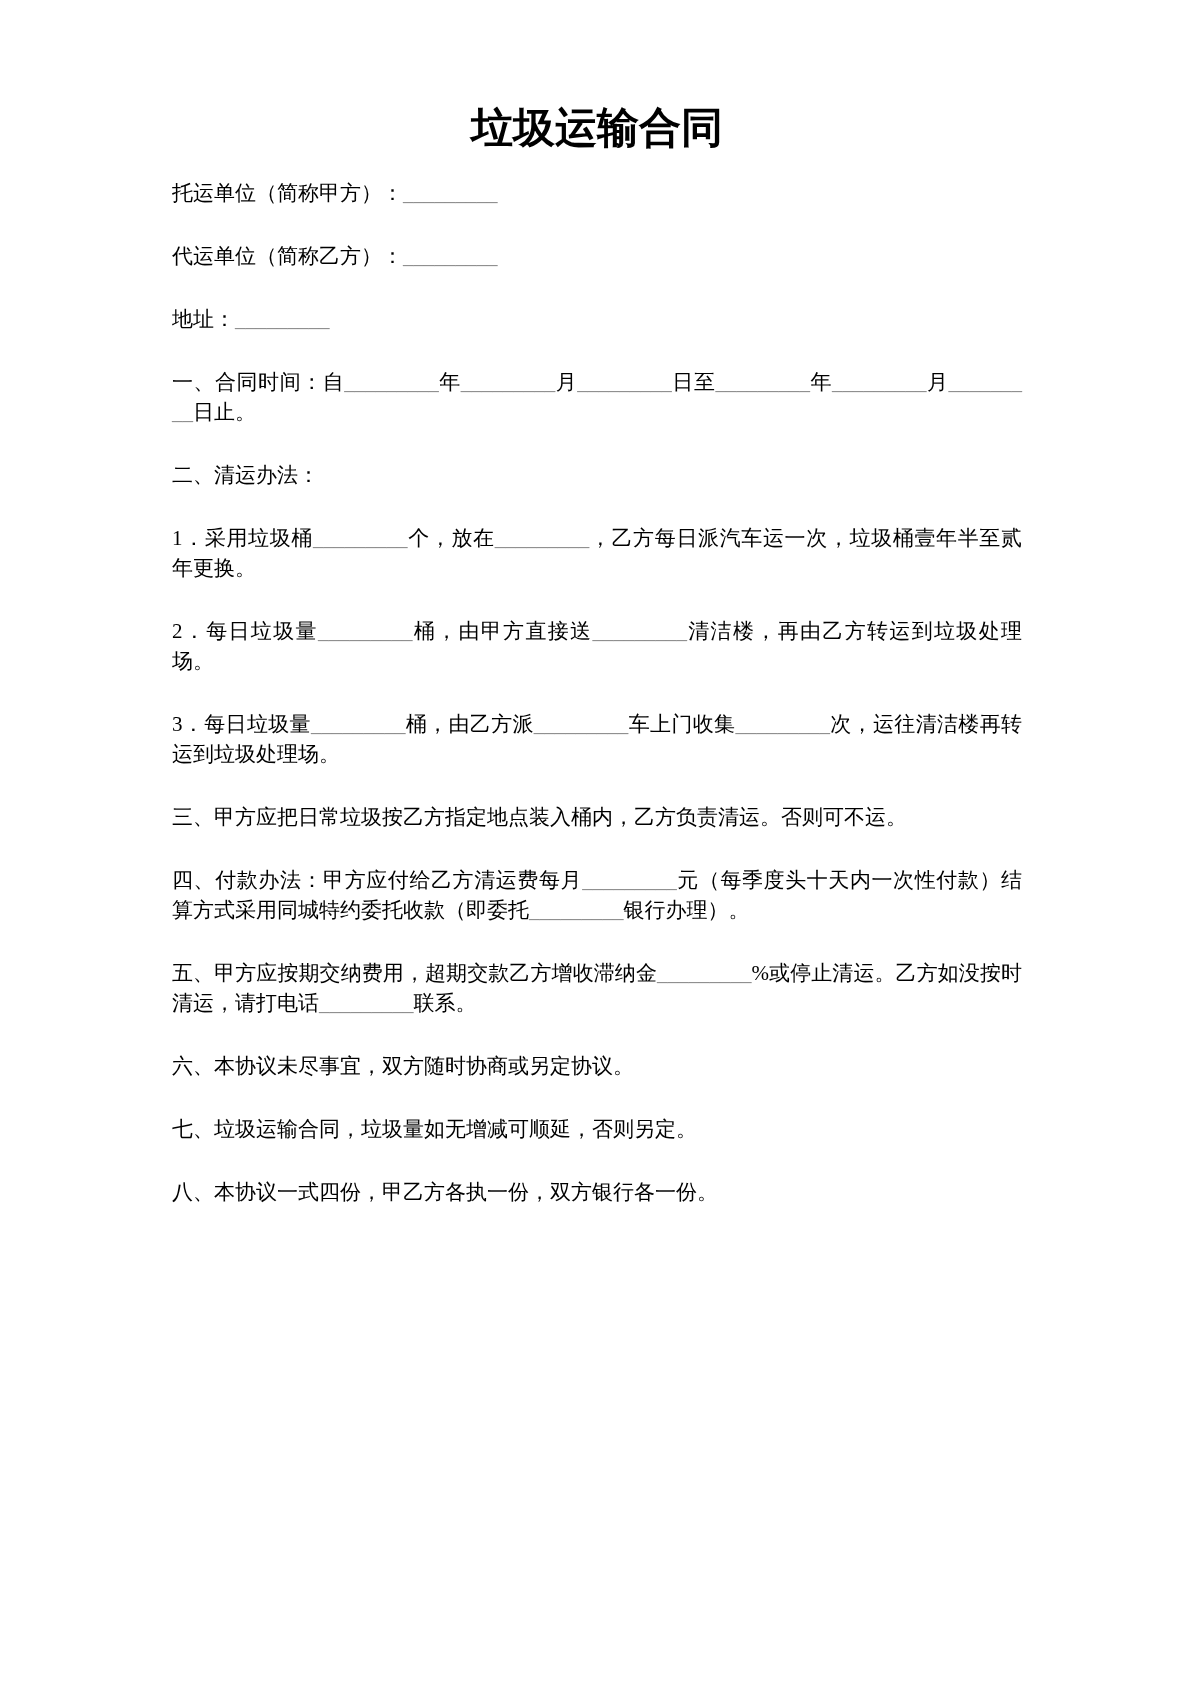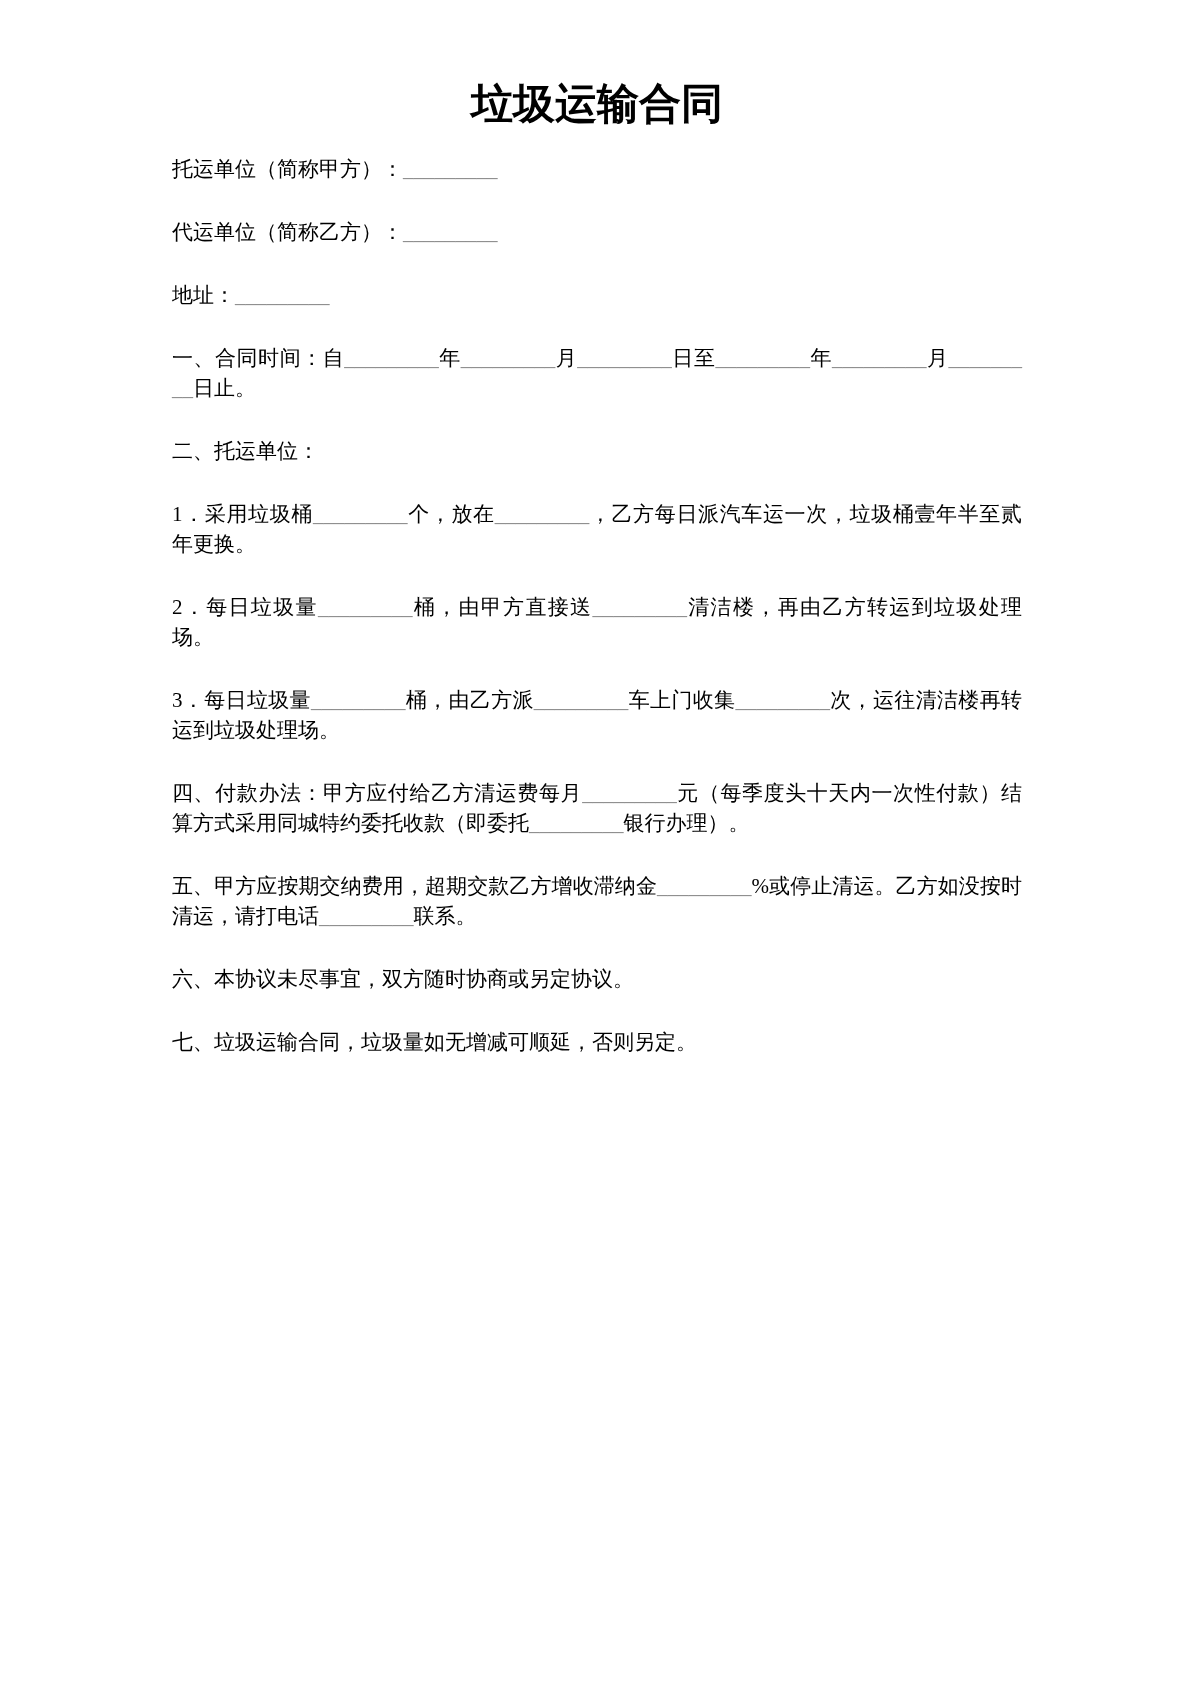--- a/index.html
+++ b/index.html
@@ -6,21 +6,21 @@
     margin: 0;
     padding: 0;
     background: #ffffff;
   }
   .page {
     position: relative;
     width: 1190px;
     height: 1683px;
     background: #ffffff;
     box-sizing: border-box;
-    padding: 76px 168px 0 172px;
+    padding: 100px 168px 0 172px;
     overflow: hidden;
     font-family: "Liberation Serif", "DejaVu Serif", serif;
     color: #000000;
   }
   .doc-title {
     font-size: 42px;
     font-weight: bold;
     line-height: 56px;
     text-align: center;
     margin: 0 0 22px 0;
@@ -39,21 +39,23 @@
 </style>
 </head>
 <body>
 
 <div class="page">
   <h1 class="doc-title">垃圾运输合同</h1>
   <p class="para">托运单位（简称甲方）：<span class="blank">_________</span></p>
   <p class="para">代运单位（简称乙方）：<span class="blank">_________</span></p>
   <p class="para">地址：<span class="blank">_________</span></p>
   <p class="para">一、合同时间：自<span class="blank">_________</span>年<span class="blank">_________</span>月<span class="blank">_________</span>日至<span class="blank">_________</span>年<span class="blank">_________</span>月<span class="blank">_________</span>日止。</p>
-  <p class="para">二、托运单位：</p>
+  <p class="para">二、清运办法：</p>
   <p class="para">1．采用垃圾桶<span class="blank">_________</span>个，放在<span class="blank">_________</span>，乙方每日派汽车运一次，垃圾桶壹年半至贰年更换。</p>
   <p class="para">2．每日垃圾量<span class="blank">_________</span>桶，由甲方直接送<span class="blank">_________</span>清洁楼，再由乙方转运到垃圾处理场。</p>
   <p class="para">3．每日垃圾量<span class="blank">_________</span>桶，由乙方派<span class="blank">_________</span>车上门收集<span class="blank">_________</span>次，运往清洁楼再转运到垃圾处理场。</p>
+  <p class="para">三、甲方应把日常垃圾按乙方指定地点装入桶内，乙方负责清运。否则可不运。</p>
   <p class="para">四、付款办法：甲方应付给乙方清运费每月<span class="blank">_________</span>元（每季度头十天内一次性付款）结算方式采用同城特约委托收款（即委托<span class="blank">_________</span>银行办理）。</p>
   <p class="para">五、甲方应按期交纳费用，超期交款乙方增收滞纳金<span class="blank">_________</span>%或停止清运。乙方如没按时清运，请打电话<span class="blank">_________</span>联系。</p>
   <p class="para">六、本协议未尽事宜，双方随时协商或另定协议。</p>
   <p class="para">七、垃圾运输合同，垃圾量如无增减可顺延，否则另定。</p>
+  <p class="para">八、本协议一式四份，甲乙方各执一份，双方银行各一份。</p>
 </div>
 
 </body></html>

